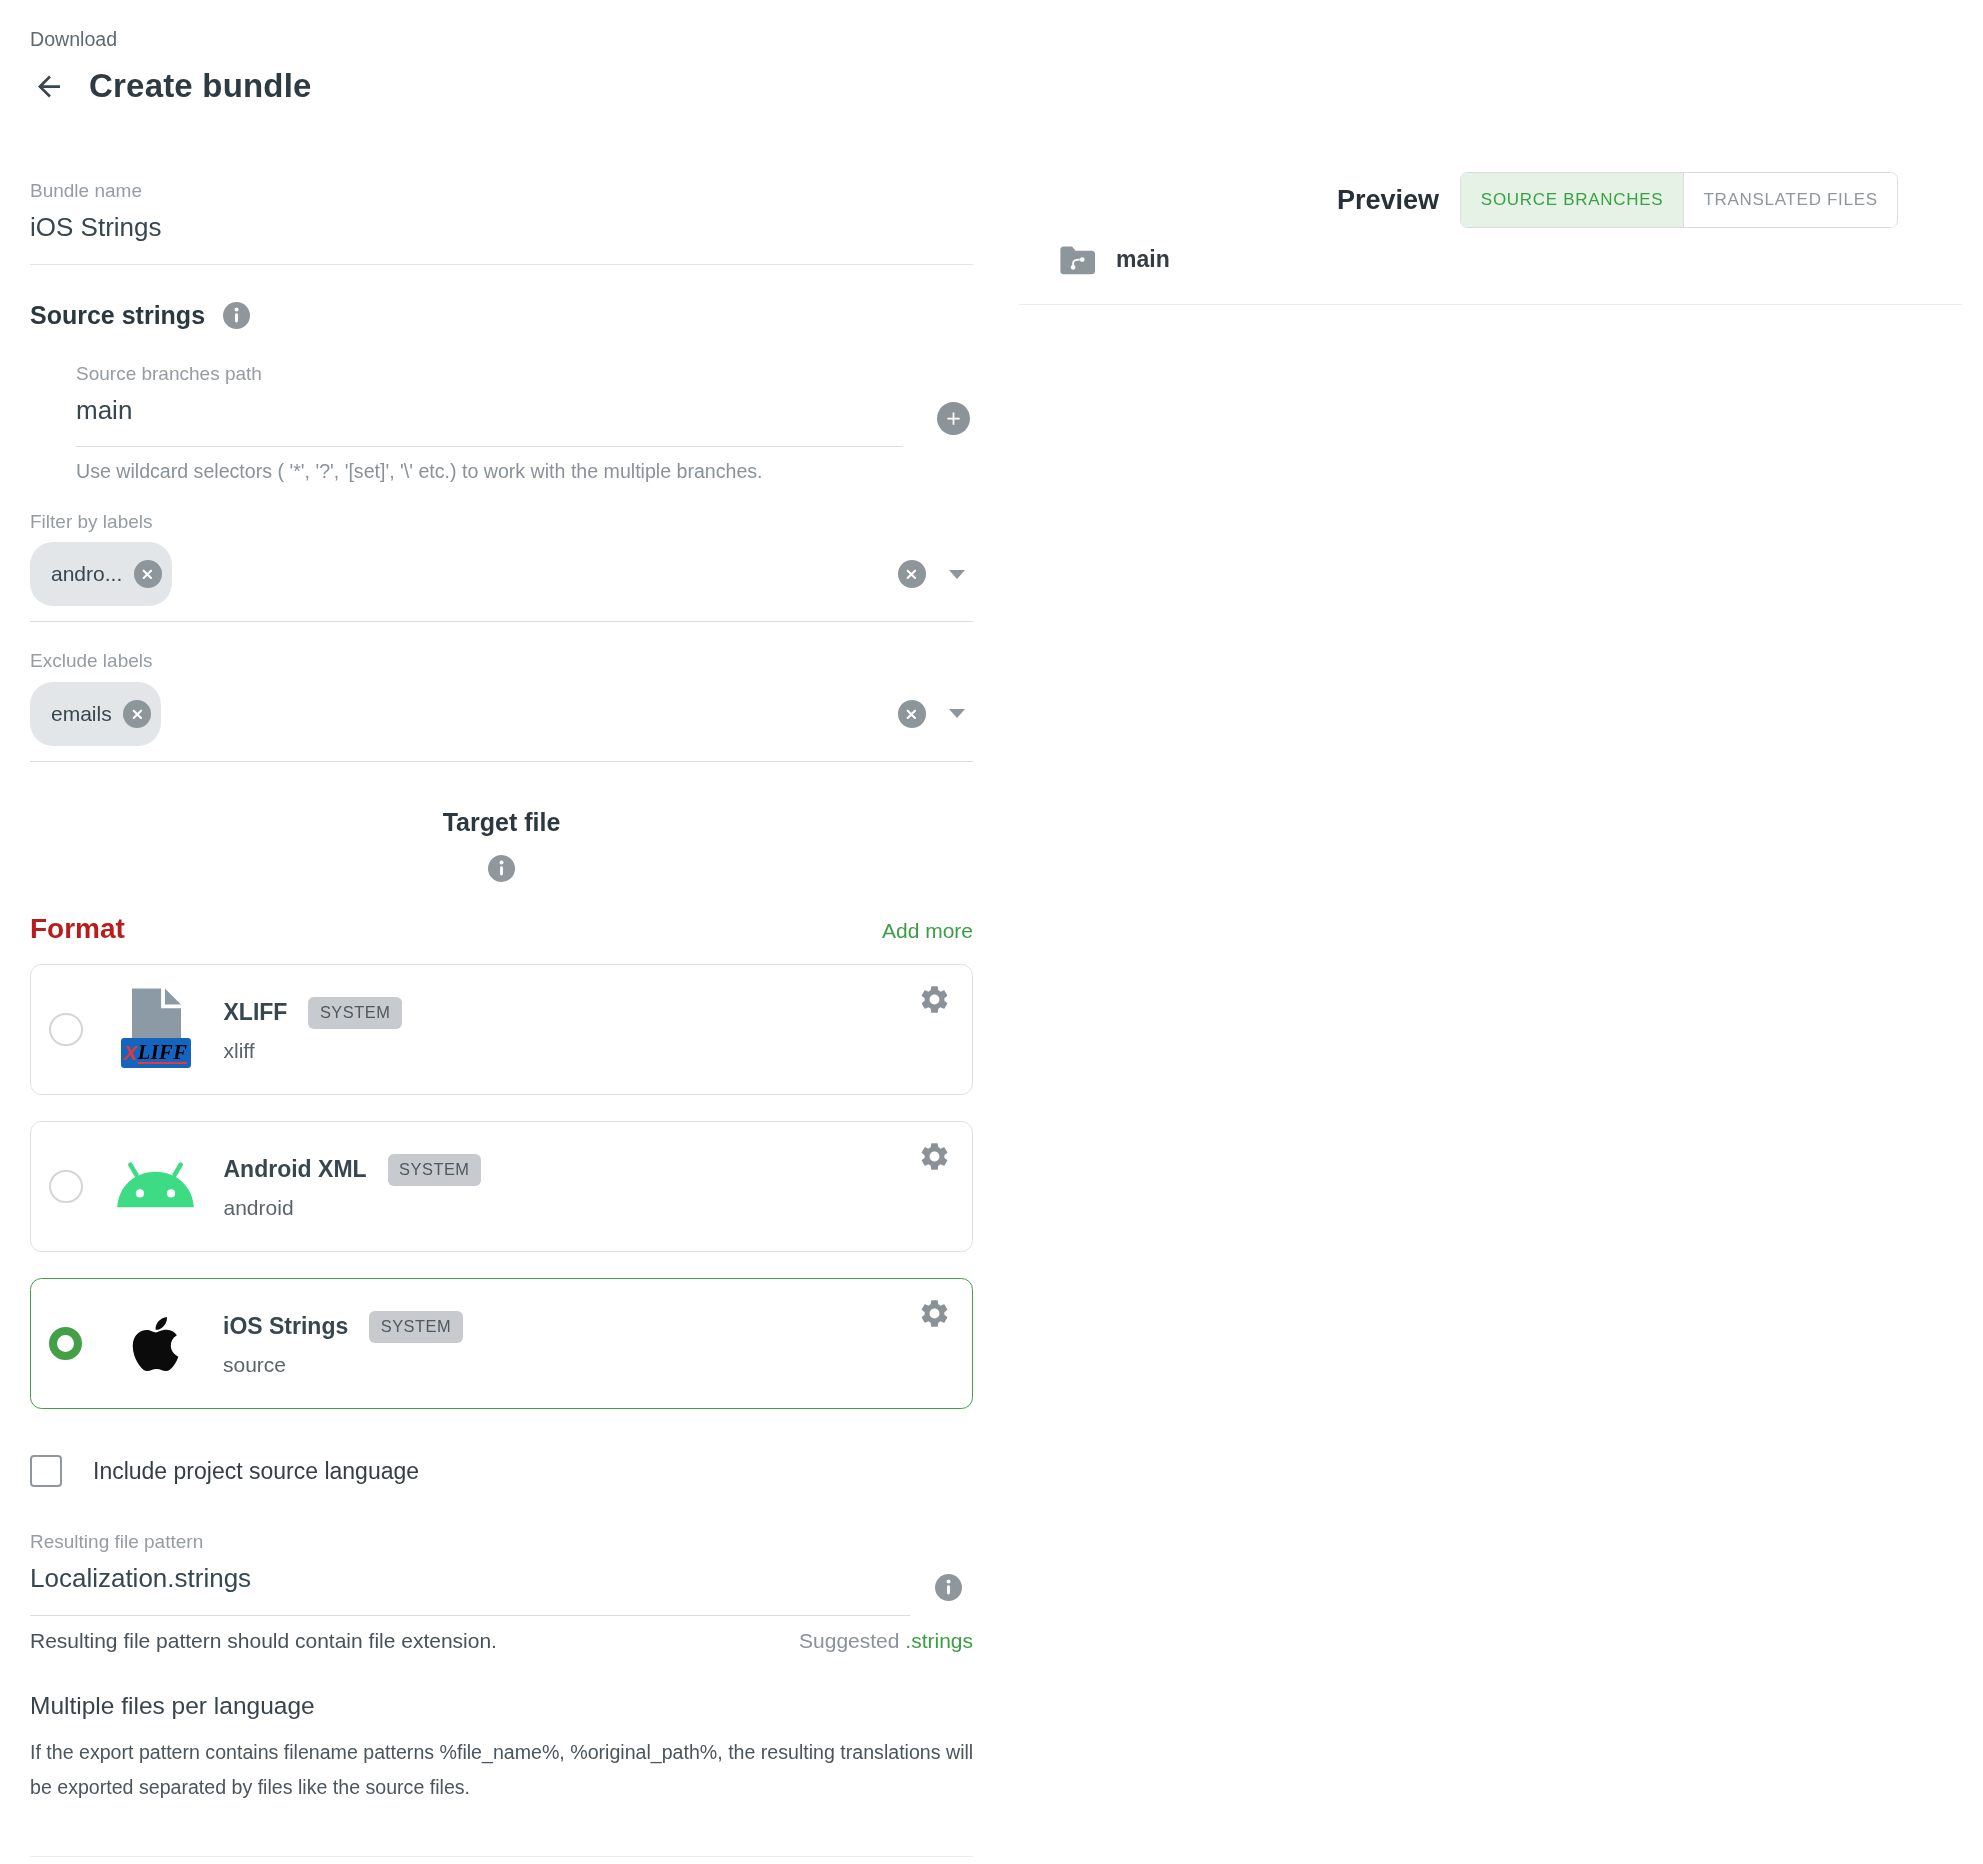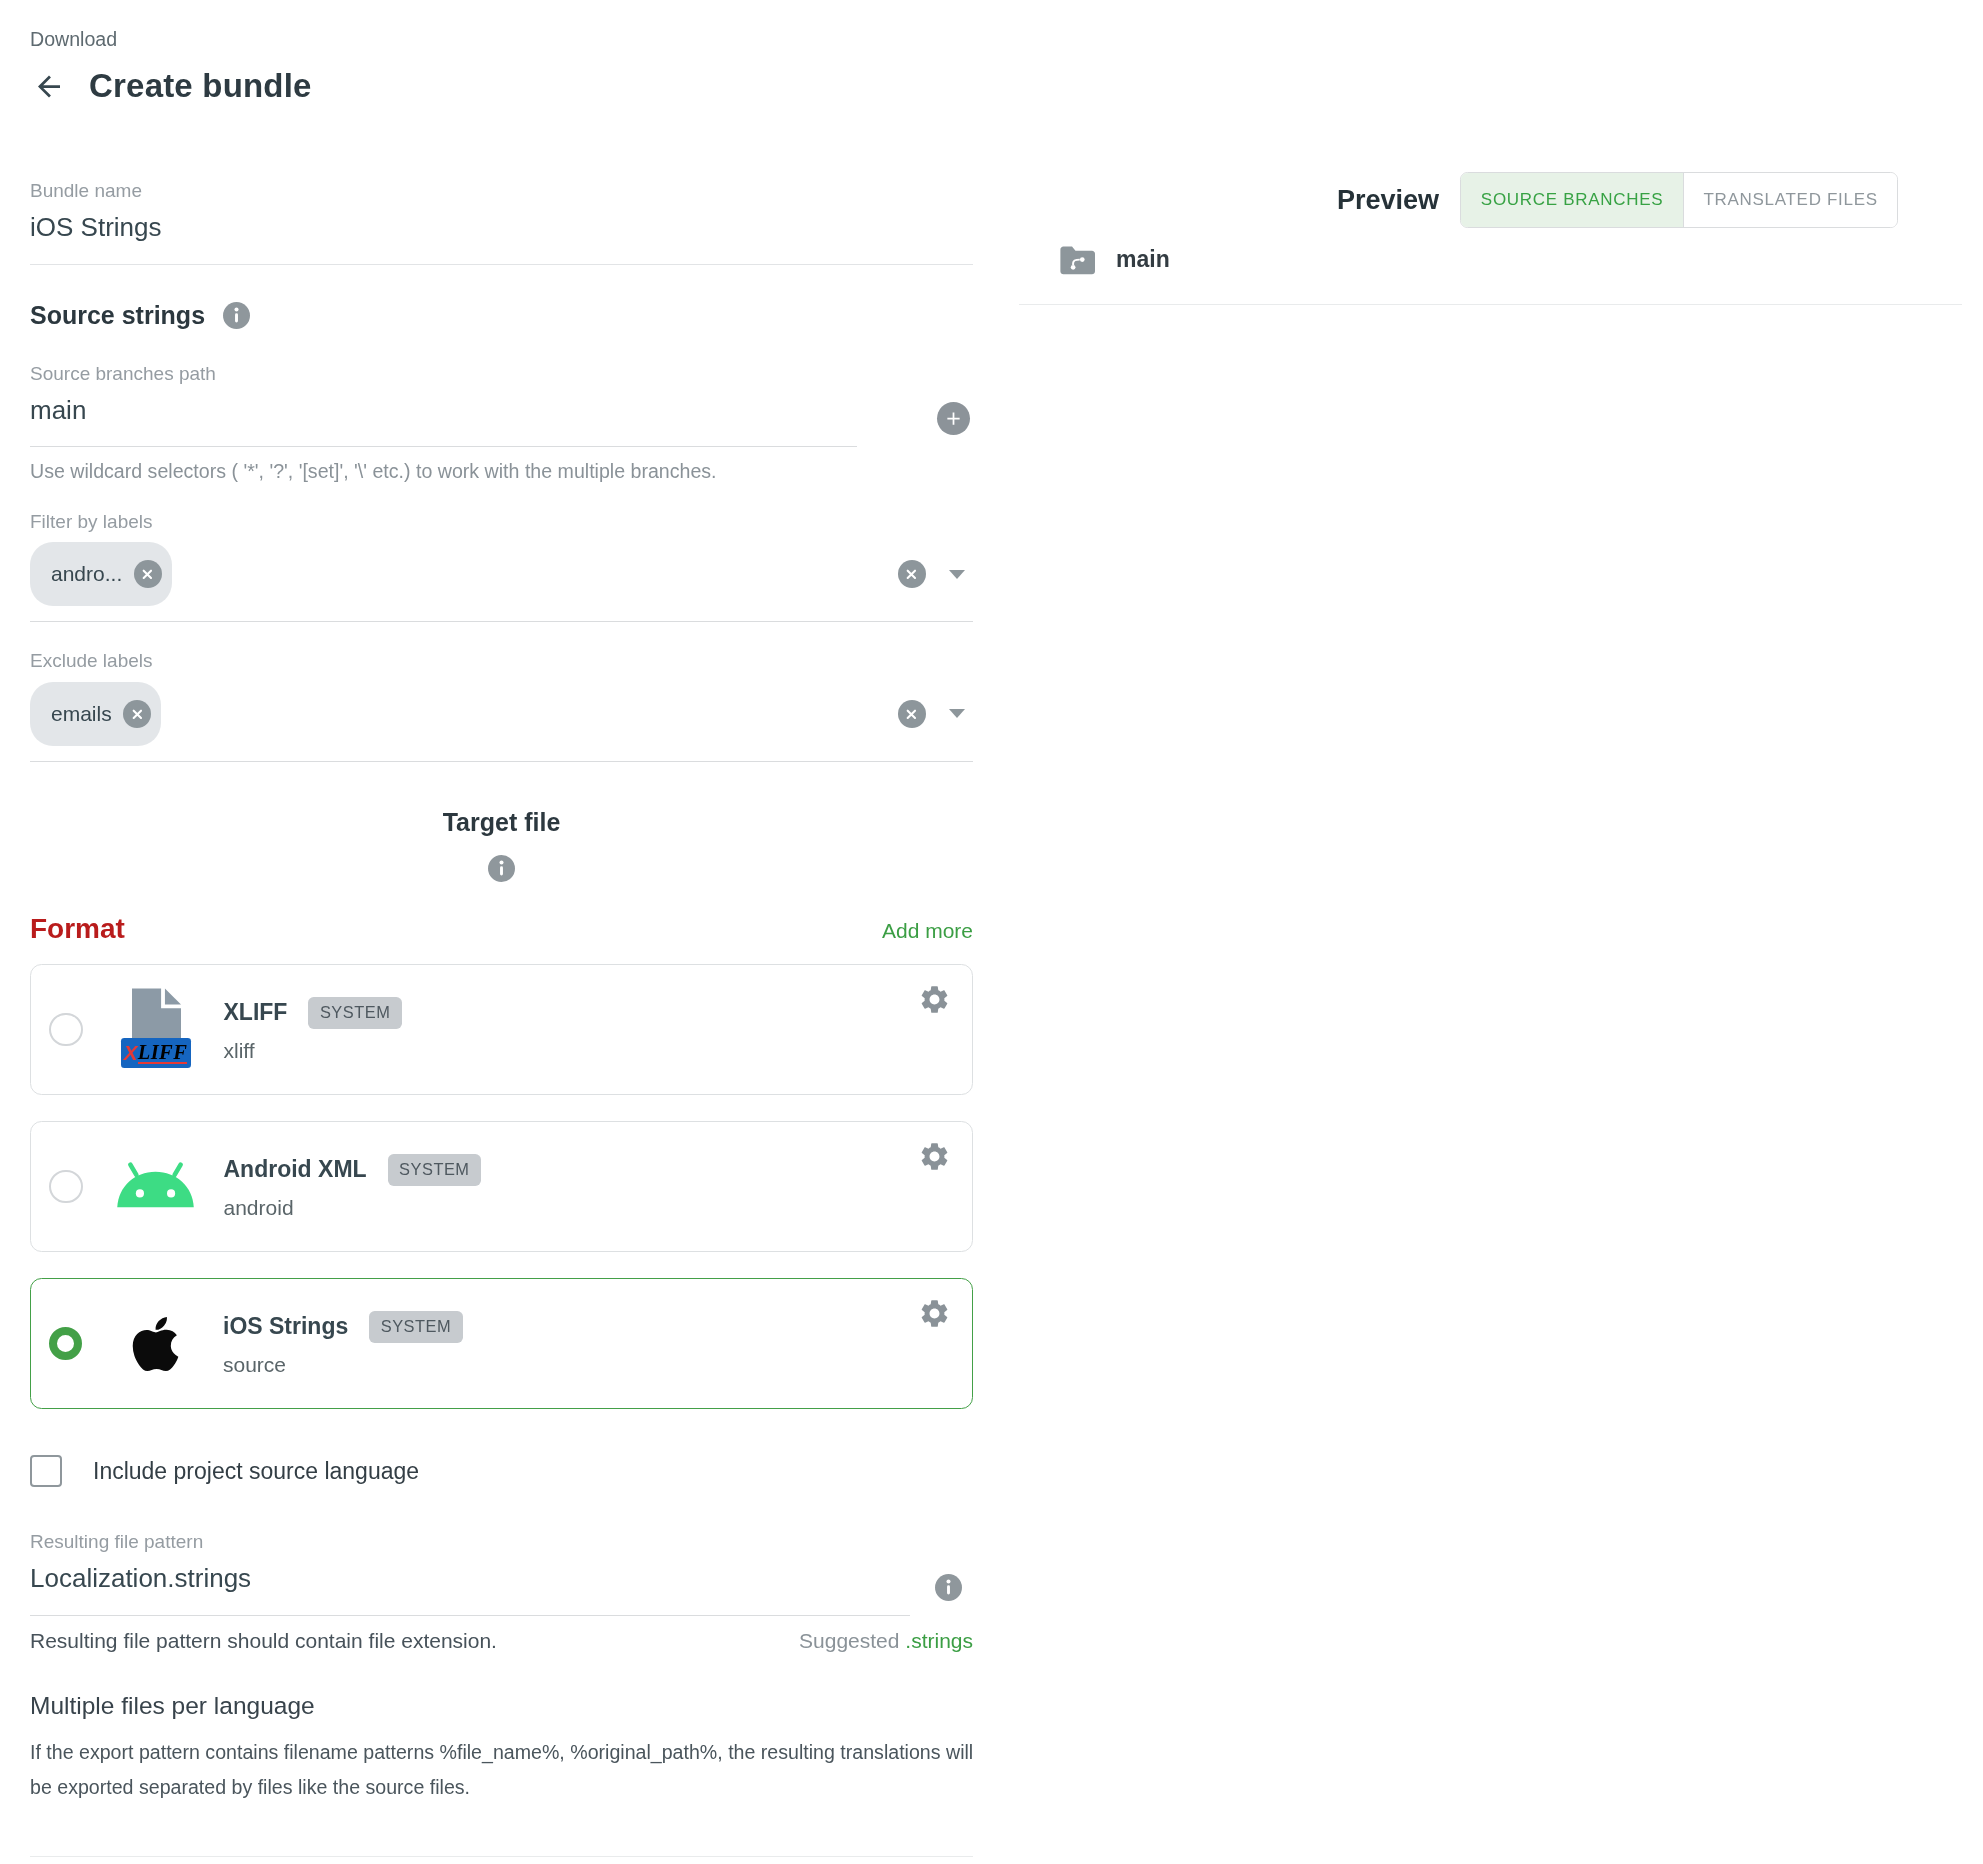--- a/index.html
+++ b/index.html
@@ -16,21 +16,21 @@
   .page-title{font-size:33px;font-weight:bold;color:#2E3B42;letter-spacing:0.2px;}
 
   .field{margin-top:75px;}
   .field-label{font-size:19px;color:#959CA2;}
   .field-value{margin-top:9.8px;font-size:26px;color:#37474F;padding-bottom:21px;border-bottom:1.6px solid #E2E4E6;}
 
   .section-head{display:flex;align-items:center;gap:18px;margin-top:36px;}
   .section-title{font-size:25px;font-weight:bold;color:#2C383F;}
   .info-icon{width:27px;height:27px;flex:0 0 auto;}
 
-  .subfield{margin-top:33px;position:relative;}
+  .subfield{margin-top:33px;position:relative;margin-left:46px;}
   .subfield .input-area{width:827px;border-bottom:1.6px solid #DADCDE;}
   .subfield .field-value{border-bottom:none;padding-bottom:19.6px;}
   .plus-btn{position:absolute;right:3.3px;top:39px;width:33px;height:33px;border-radius:50%;
     background:#8C9399;display:flex;align-items:center;justify-content:center;cursor:pointer;}
   .helper-text{margin-top:13px;font-size:19.6px;color:#8A9298;}
 
   .label-row-label{margin-top:28px;font-size:19px;color:#959CA2;}
   .select-row{display:flex;align-items:center;border-bottom:1.6px solid #DADCDE;
     padding:9.8px 8.2px 14.7px 0;}
   .chip{height:64px;border-radius:23px;background:#E3E6E9;display:flex;align-items:center;

